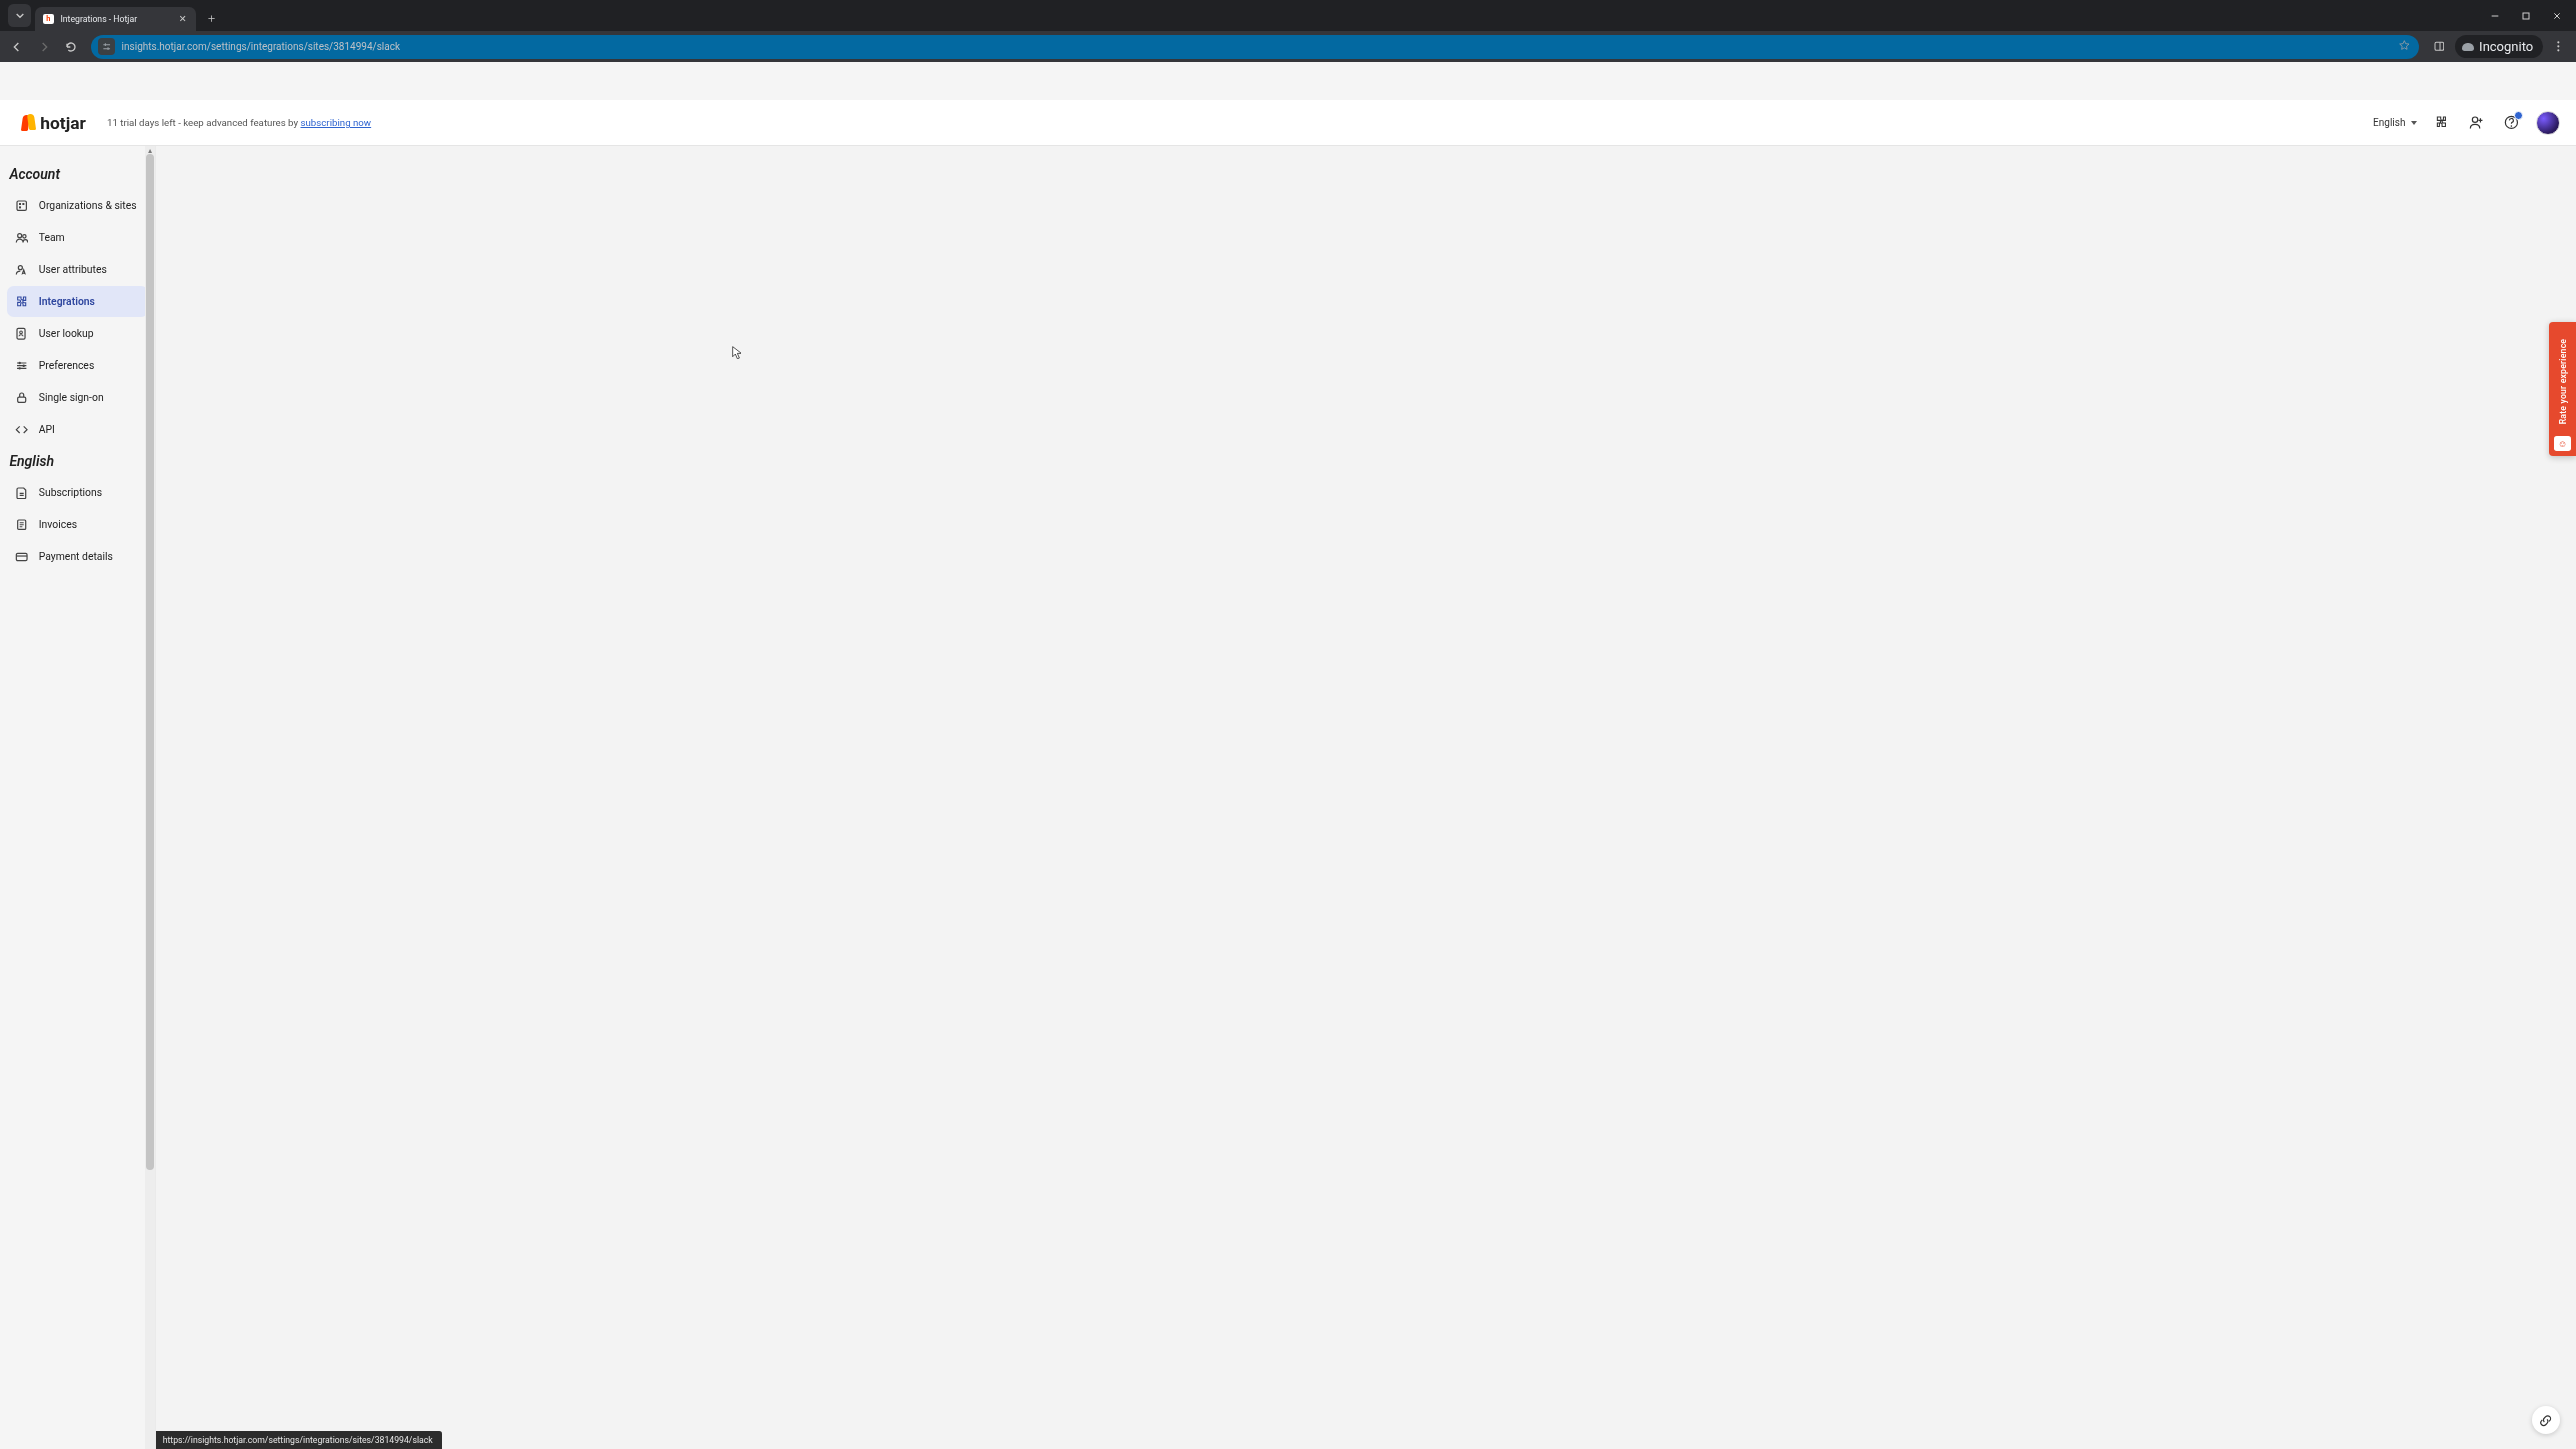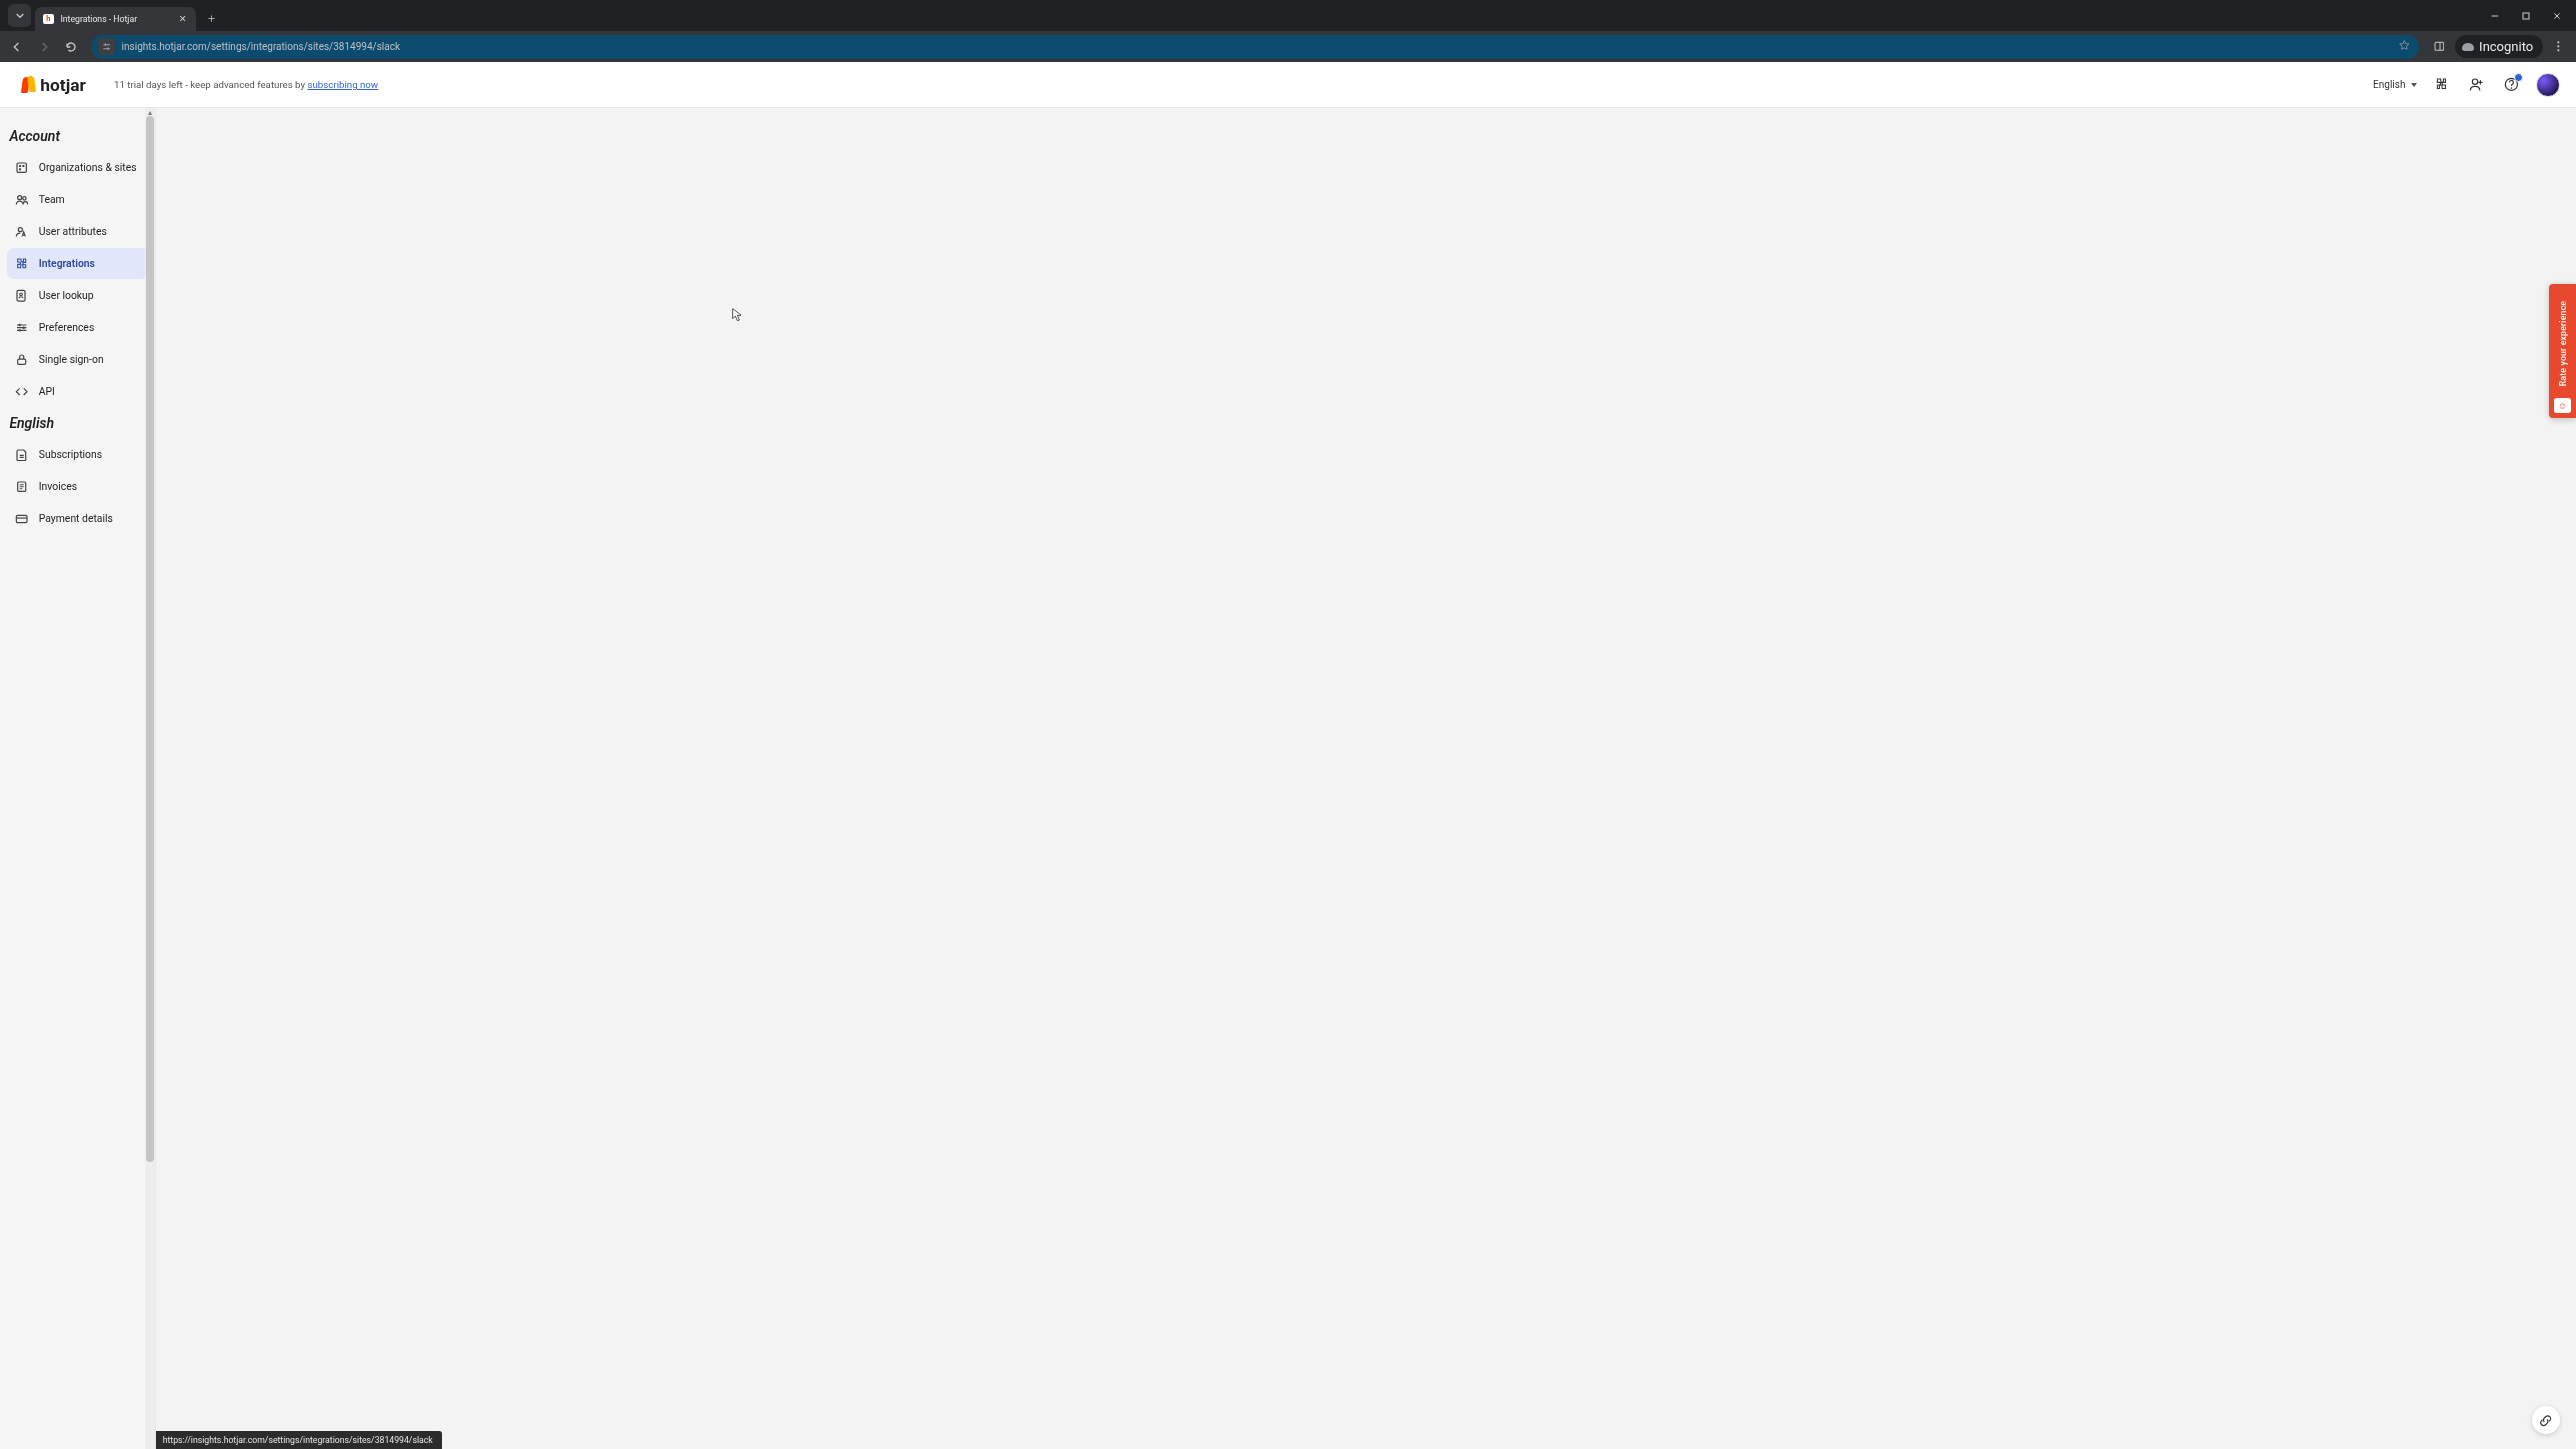--- a/index.html
+++ b/index.html
@@ -80,21 +80,21 @@
   }
   .tbtn {
     width: 24px; height: 24px;
     display: flex; align-items: center; justify-content: center;
     color: #c8c8c8;
     border-radius: 50%;
   }
   .tbtn.disabled { color: #6b6b6b; }
   .omnibox {
     flex: 1;
-    background: #0c4a6e;
+    background: #0369a1;
     border-radius: 14.8px;
     height: 24px;
     display: flex;
     align-items: center;
     padding: 0 4px 0 6.7px;
     margin: 0 5.4px;
     color: #e8eaed;
     font-size: 10px;
     gap: 6.7px;
   }
@@ -143,21 +143,22 @@
     display: flex;
     flex-direction: column;
   }
   .app-header {
     height: 46px;
     background: #ffffff;
     border-bottom: 0.7px solid #e5e5e5;
     display: flex;
     align-items: center;
     padding: 0 16px 0 21.5px;
-    gap: 28px;
+    gap: 21px;
+    margin-top: 38px;
   }
   .logo {
     display: flex; align-items: center; gap: 4px;
     font-size: 17.4px; font-weight: 700; color: #222;
   }
   .logo .flame {
     width: 14.8px; height: 17.4px;
     position: relative;
   }
   .logo .flame::before {

